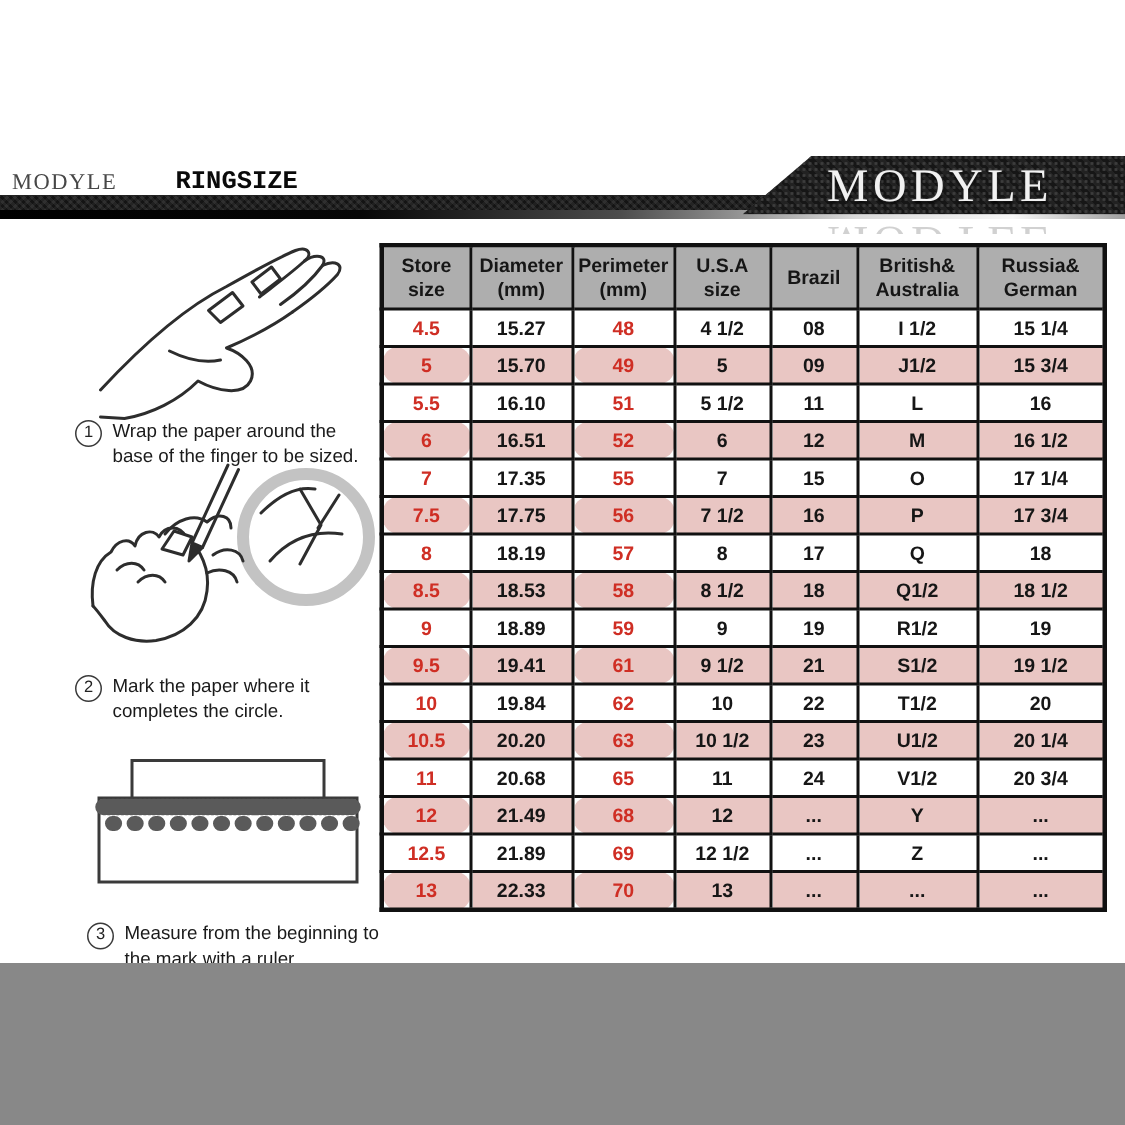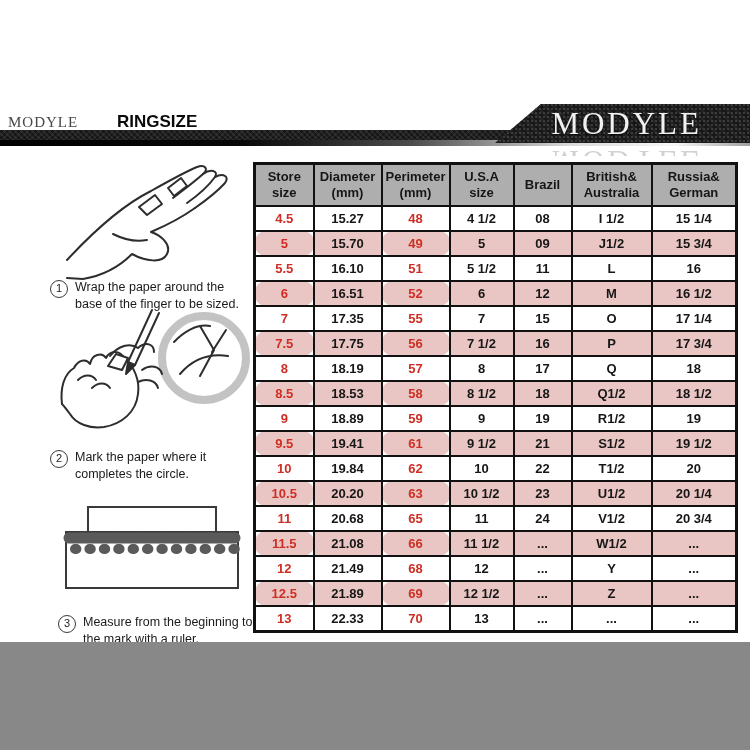--- a/index.html
+++ b/index.html
@@ -8,21 +8,21 @@
     font-family:"Liberation Sans","DejaVu Sans",sans-serif;overflow:hidden;
   }
   
   .brand-left{
     position:absolute;left:8px;top:114px;
     font-family:"Liberation Serif","DejaVu Serif",serif;
     font-size:15px;color:#474747;letter-spacing:1px;
   }
   .ring-title{
     position:absolute;left:117px;top:112px;
-    font-size:17px;font-weight:bold;color:#0a0a0a;letter-spacing:0px;
+    font-size:17px;font-weight:bold;color:#0a0a0a;letter-spacing:0px;font-family:Liberation Mono, monospace;
   }
   .strip{
     position:absolute;left:0;top:130px;width:750px;height:10px;
     background-color:#141414;
     background-image:
       repeating-linear-gradient(45deg, rgba(255,255,255,.07) 0 2px, transparent 2px 4px),
       repeating-linear-gradient(-45deg, rgba(255,255,255,.05) 0 2px, transparent 2px 4px);
   }
   .gradbar{
     position:absolute;left:0;top:140px;width:750px;height:6px;
@@ -299,29 +299,20 @@
         <tr>
           <td class="red">11</td>
           <td>20.68</td>
           <td class="red">65</td>
           <td>11</td>
           <td>24</td>
           <td>V1/2</td>
           <td>20 3/4</td>
         </tr>
         <tr>
-          <td class="red">11.5</td>
-          <td>21.08</td>
-          <td class="red">66</td>
-          <td>11 1/2</td>
-          <td>...</td>
-          <td>W1/2</td>
-          <td>...</td>
-        </tr>
-        <tr>
           <td class="red">12</td>
           <td>21.49</td>
           <td class="red">68</td>
           <td>12</td>
           <td>...</td>
           <td>Y</td>
           <td>...</td>
         </tr>
         <tr>
           <td class="red">12.5</td>

